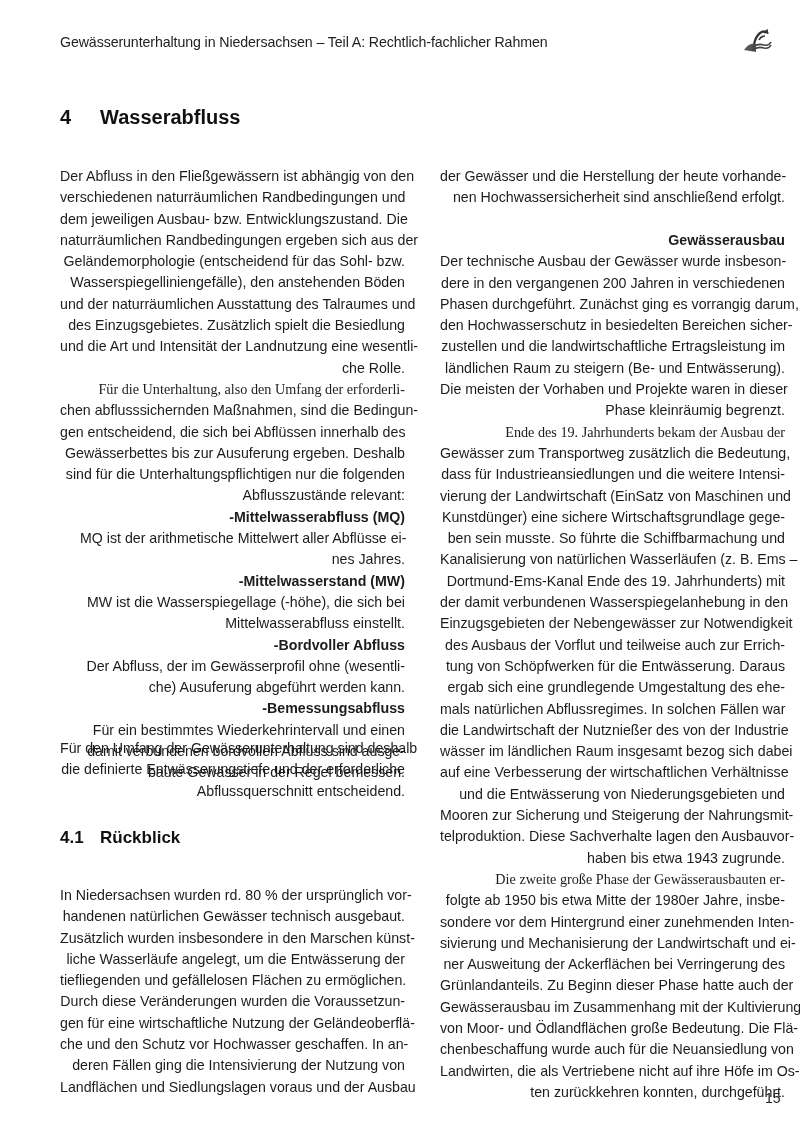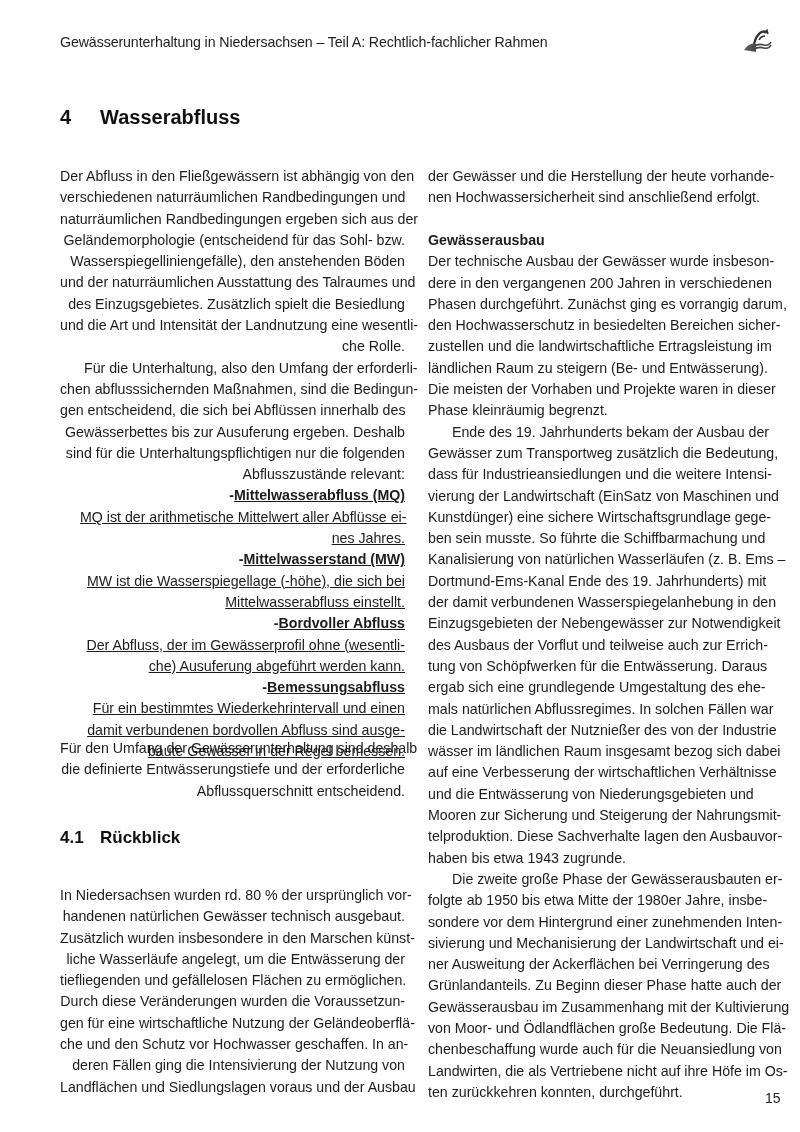--- a/index.html
+++ b/index.html
@@ -6,24 +6,24 @@
   body { width: 800px; height: 1132px; position: relative; overflow: hidden;
          font-family: "Liberation Sans", sans-serif; color: #1a1a1a; }
   .header-title { position: absolute; left: 60px; top: 34px; font-size: 14.2px; color: #222; letter-spacing: -0.1px; }
   .logo { position: absolute; left: 742px; top: 28px; width: 30px; height: 26px; }
   .h1 { position: absolute; left: 60px; top: 106px; font-size: 20px; font-weight: bold; color: #111; }
   .h1 .num { display: inline-block; width: 40px; }
   .h2 { position: absolute; left: 60px; top: 828px; font-size: 17px; font-weight: bold; color: #111; }
   .h2 .num { display: inline-block; width: 40px; }
   .col { position: absolute; font-size: 14.2px; line-height: 21.3px; color: #1c1c1c; }
   .col-left { left: 60px; width: 345px; text-align: right; }
-  .col-right { left: 428px; width: 345px; }
+  .col-right { left: 440px; width: 345px; text-align: right; }
   .line { white-space: nowrap; height: 21.3px; }
-  .indent { padding-left: 24px; }
-  .li-indent { padding-left: 20px; text-decoration: underline; }
+  .indent { padding-left: 24px; font-family: Liberation Serif, serif; }
+  .li-indent { padding-left: 20px; }
   .bold { font-weight: bold; }
   .dash { display: inline-block; width: 20px; margin-left: -20px; }
   .page-num { position: absolute; left: 756px; top: 1090px; font-size: 14px; color: #222; margin-left: 9px; }
 </style>
 </head>
 <body>
 
 <div>
   <div class="header-title">Gewässerunterhaltung in Niedersachsen – Teil A: Rechtlich-fachlicher Rahmen</div>
   <svg class="logo" viewBox="0 0 30 26">
@@ -36,20 +36,21 @@
   </svg>
 </div>
 
 <div class="h1">
   <span class="num">4</span><span>Wasserabfluss</span>
 </div>
 
 <div class="col col-left" style="top:166px;">
   <div class="line">Der Abfluss in den Fließgewässern ist abhängig von den</div>
   <div class="line">verschiedenen naturräumlichen Randbedingungen und</div>
+  <div class="line">dem jeweiligen Ausbau- bzw. Entwicklungszustand. Die</div>
   <div class="line">naturräumlichen Randbedingungen ergeben sich aus der</div>
   <div class="line">Geländemorphologie (entscheidend für das Sohl- bzw.</div>
   <div class="line">Wasserspiegelliniengefälle), den anstehenden Böden</div>
   <div class="line">und der naturräumlichen Ausstattung des Talraumes und</div>
   <div class="line">des Einzugsgebietes. Zusätzlich spielt die Besiedlung</div>
   <div class="line">und die Art und Intensität der Landnutzung eine wesentli-</div>
   <div class="line">che Rolle.</div>
 
   <div class="line indent">Für die Unterhaltung, also den Umfang der erforderli-</div>
   <div class="line">chen abflusssichernden Maßnahmen, sind die Bedingun-</div>

